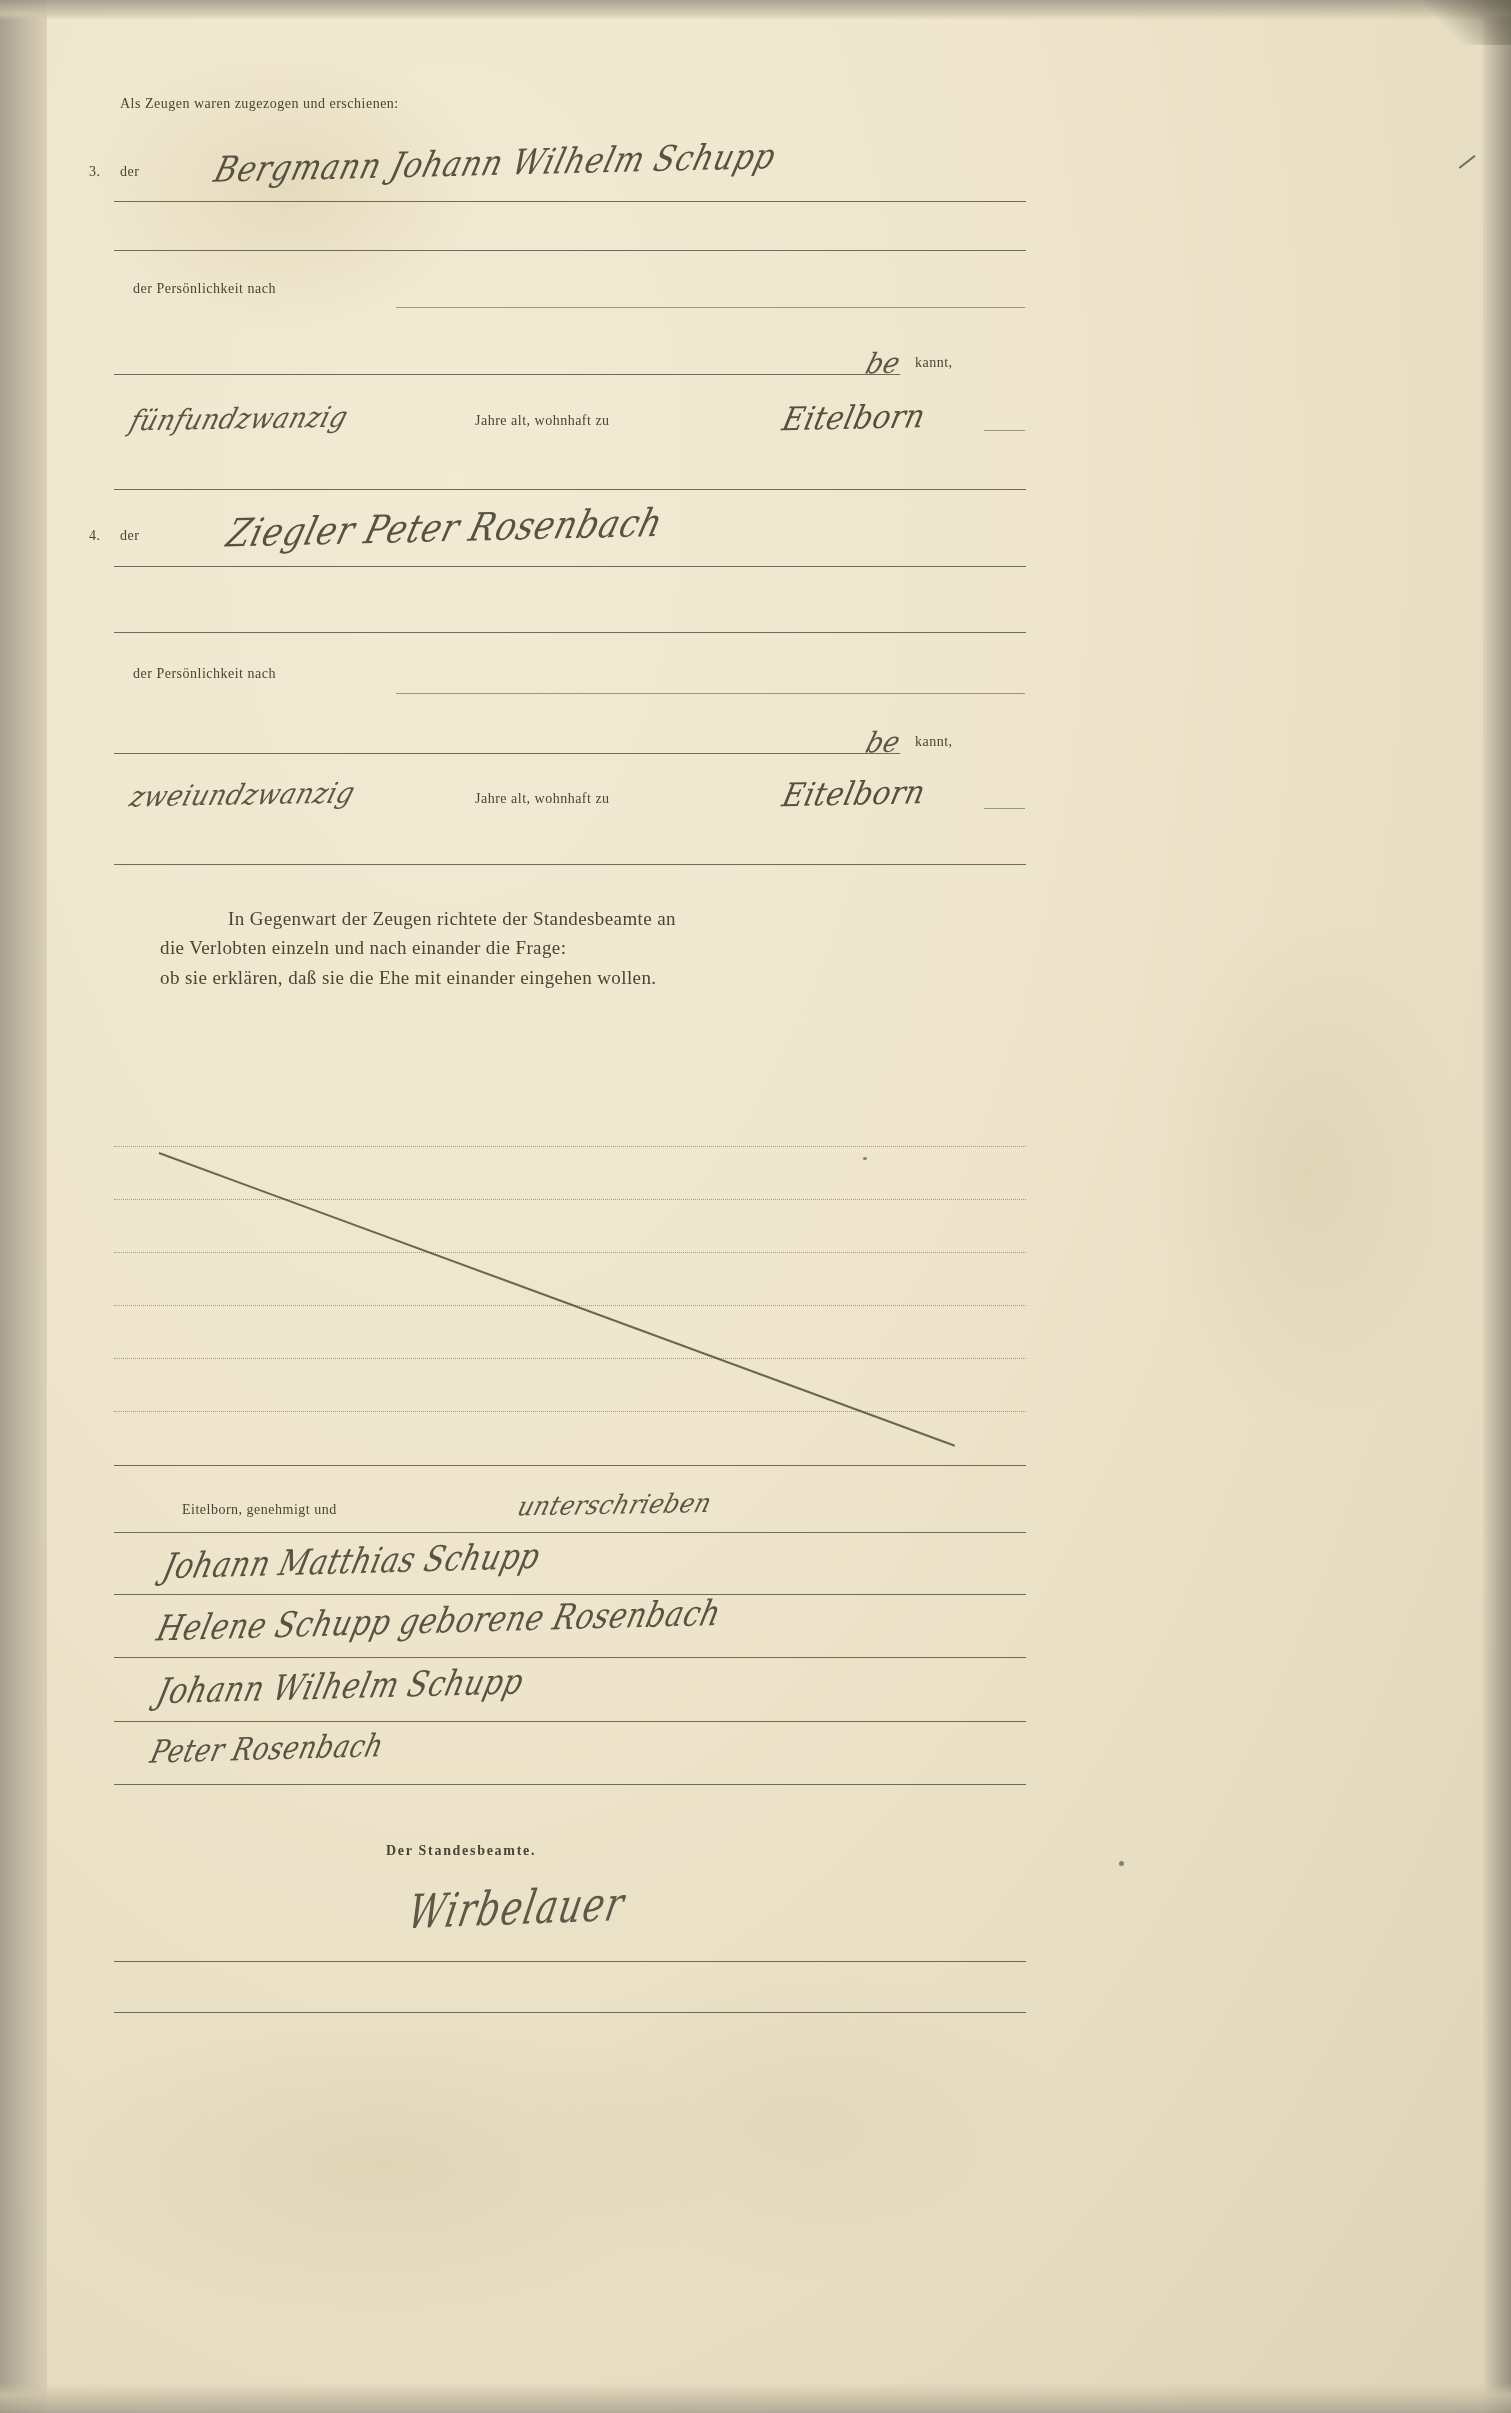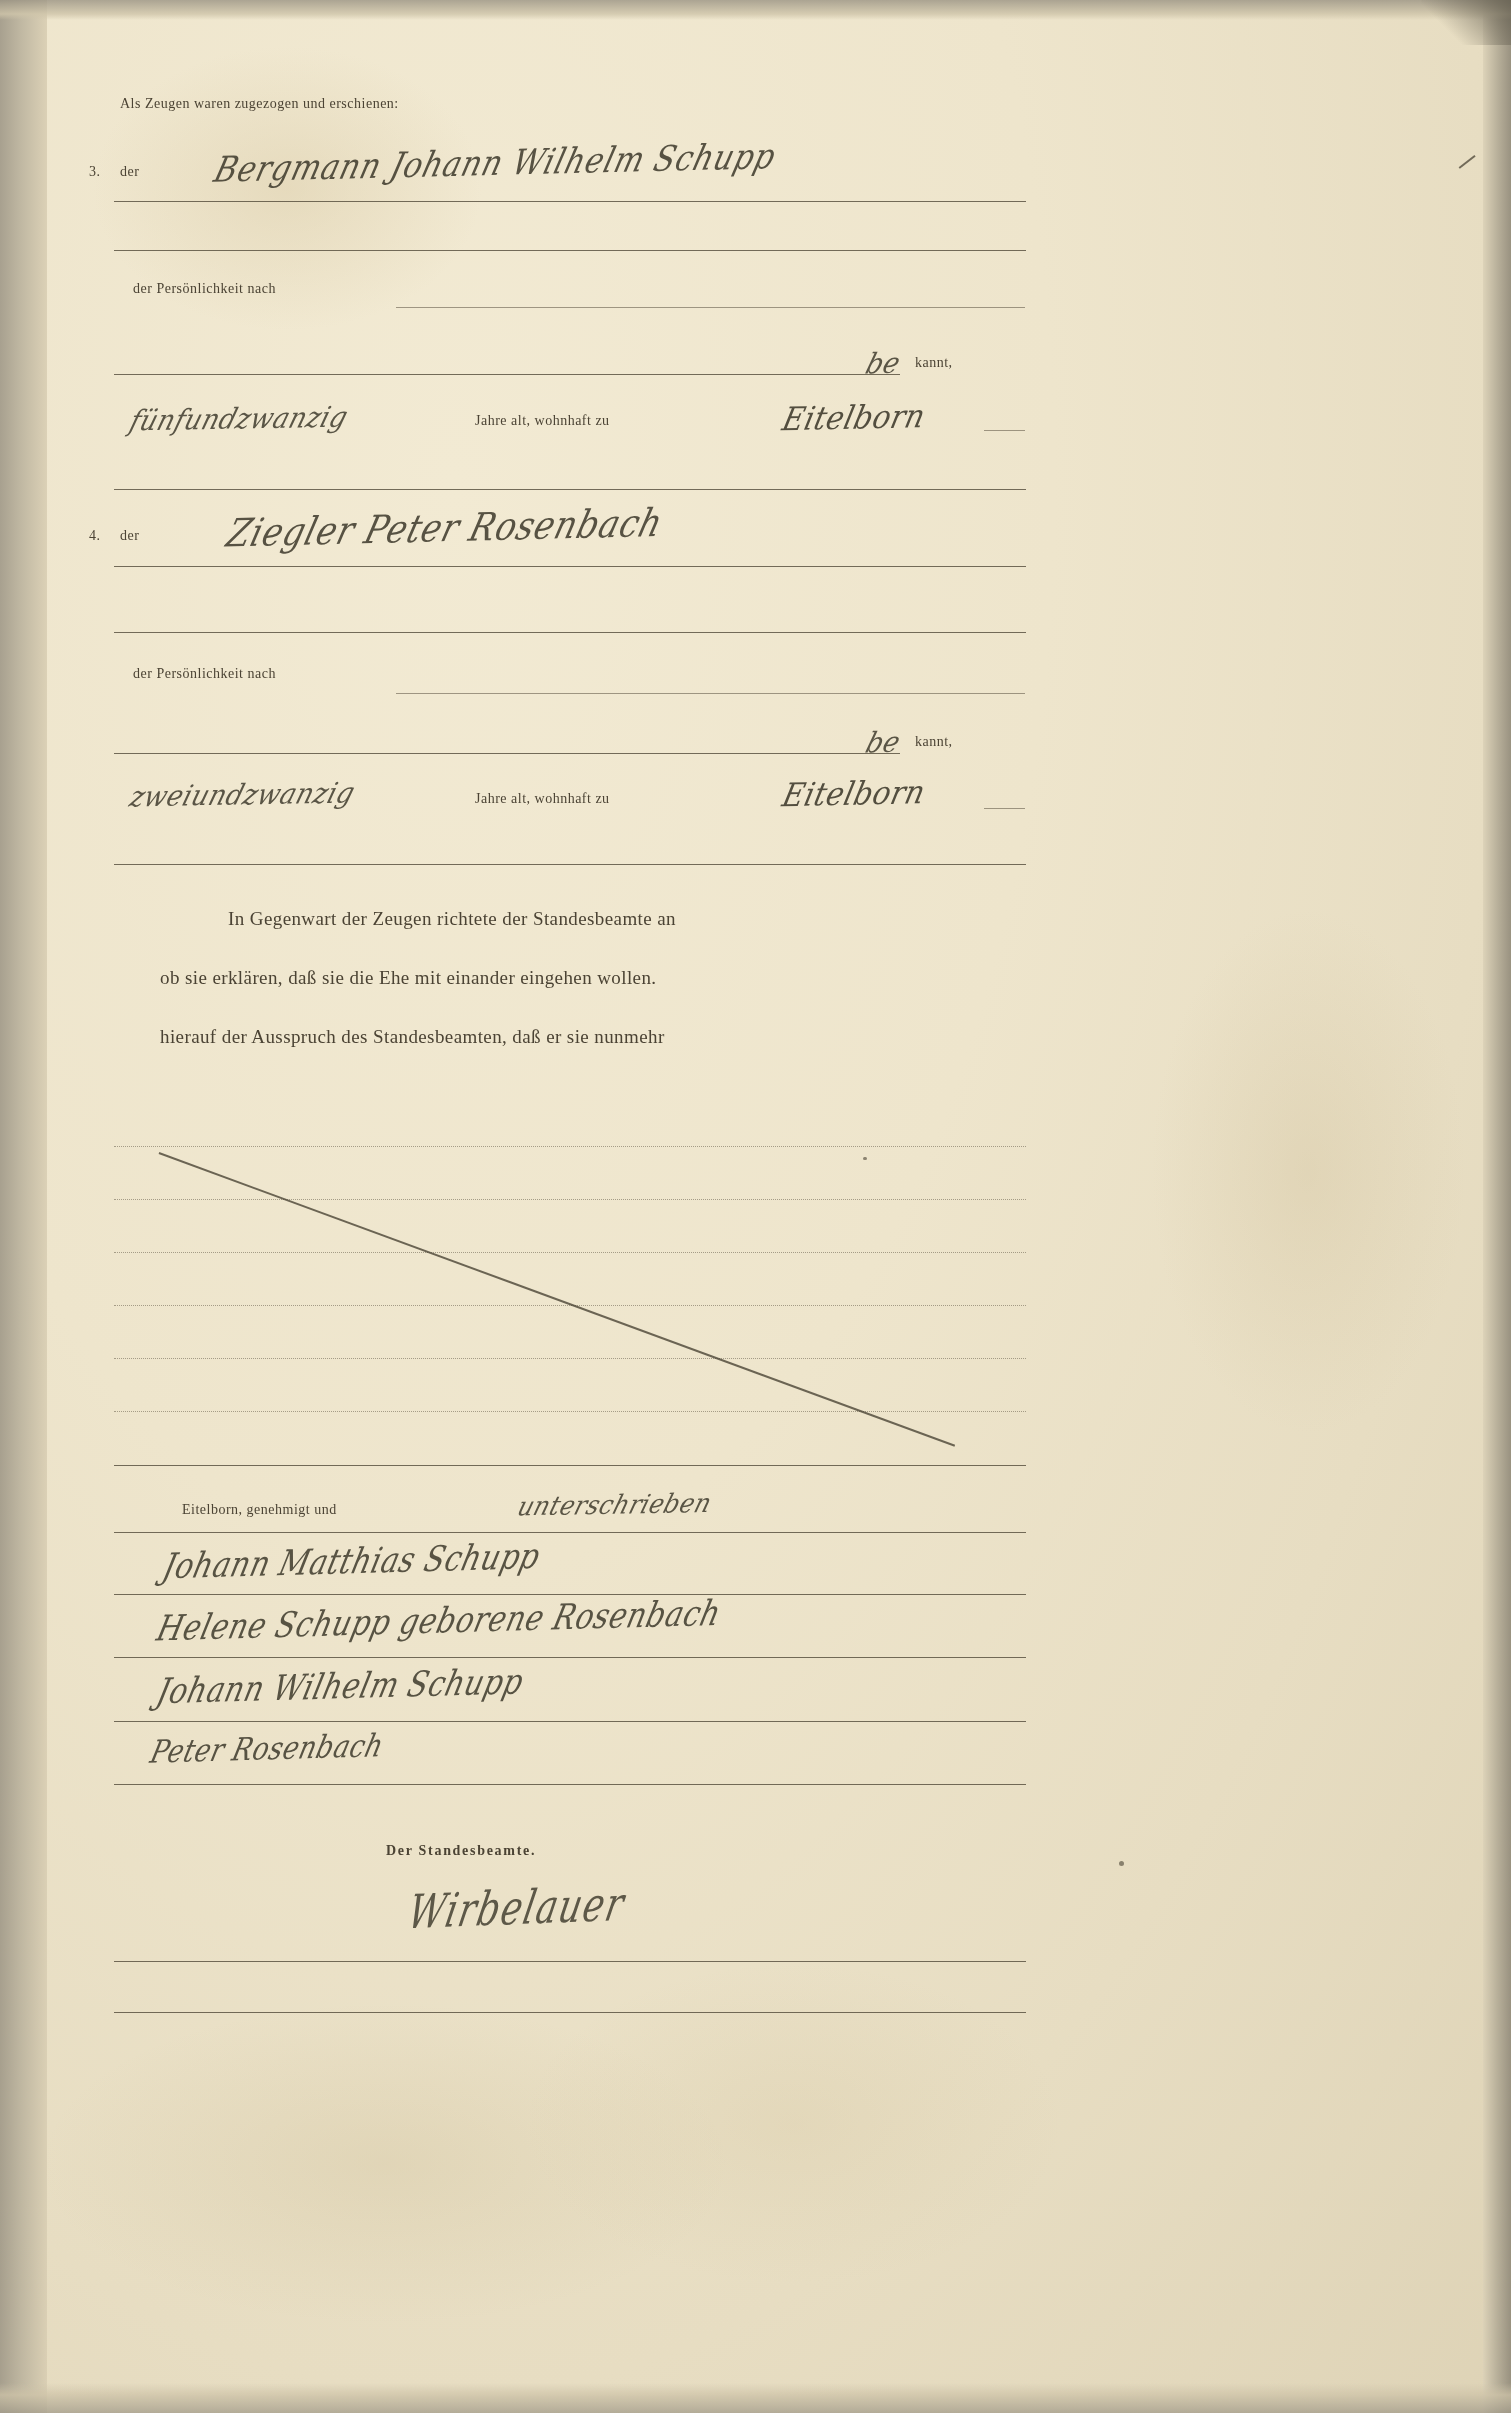--- a/index.html
+++ b/index.html
@@ -208,24 +208,24 @@
 
     <div class="hand h-word" style="left:79px; top:763px;">zweiundzwanzig</div>
     <div class="print" style="left:428px; top:771px;">Jahre alt, wohnhaft zu</div>
     <div class="hand h-place" style="left:732px; top:760px;">Eitelborn</div>
     <div class="rule thin" style="left:937px; top:788px; width:41px;"></div>
 
     <div class="rule" style="left:67px; top:844px; width:912px;"></div>
 
     <div class="block-para" style="left:181px; top:884px;">
       <span>In Gegenwart der Zeugen richtete der Standesbeamte an</span><br>
-      <br>
+      <span style="margin-left:-68px; display:inline-block;">die Verlobten einzeln und nach einander die Frage:</span><br>
       <span style="margin-left:-68px; display:inline-block;">ob sie erklären, daß sie die Ehe mit einander eingehen wollen.</span><br>
       <br>
-      <span style="margin-left:-68px; display:inline-block;">hierauf der Ausspruch des Standesbeamten, daß er sie nunmehr</span><br>
+      <br>
     </div>
 
     <div class="rule dotted" style="left:67px; top:1126px; width:912px;"></div>
     <div class="rule dotted" style="left:67px; top:1179px; width:912px;"></div>
     <div class="rule dotted" style="left:67px; top:1232px; width:912px;"></div>
     <div class="rule dotted" style="left:67px; top:1285px; width:912px;"></div>
     <div class="rule dotted" style="left:67px; top:1338px; width:912px;"></div>
     <div class="rule dotted" style="left:67px; top:1391px; width:912px;"></div>
     <div class="rule" style="left:67px; top:1445px; width:912px;"></div>
 

